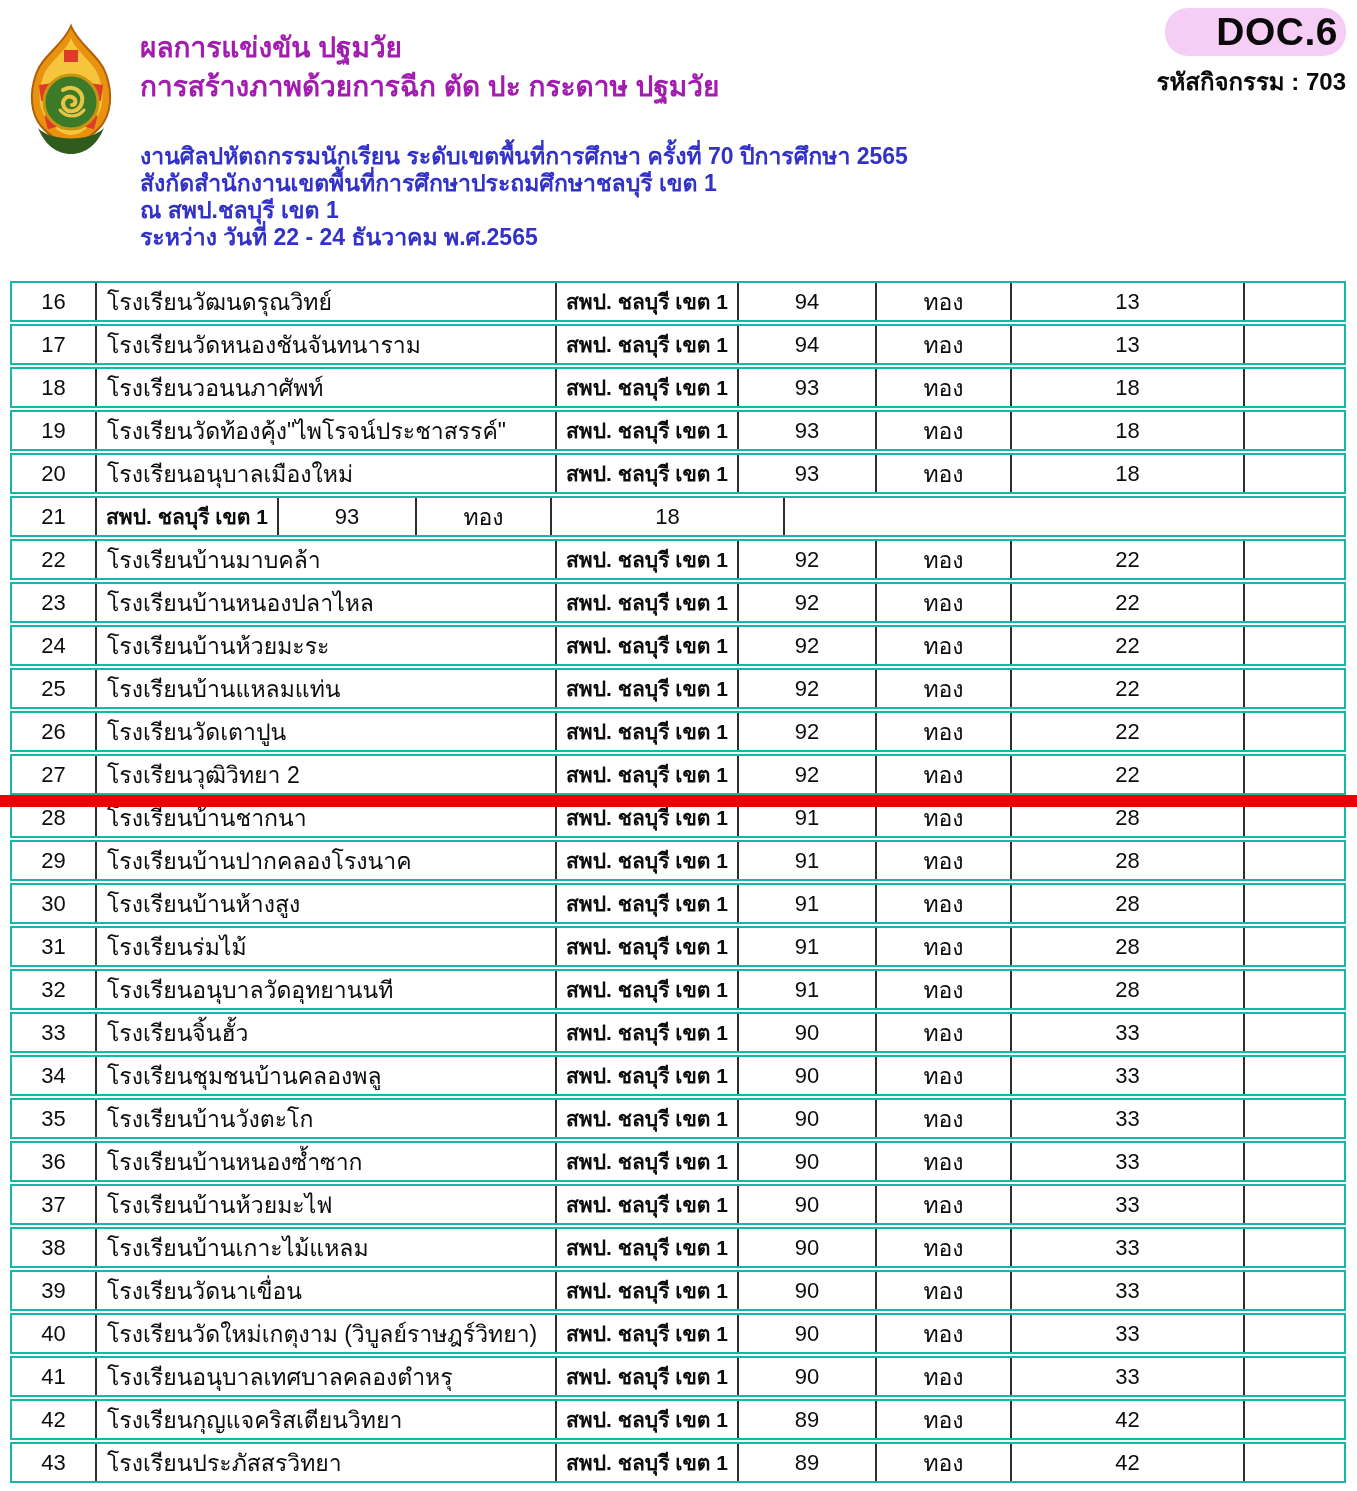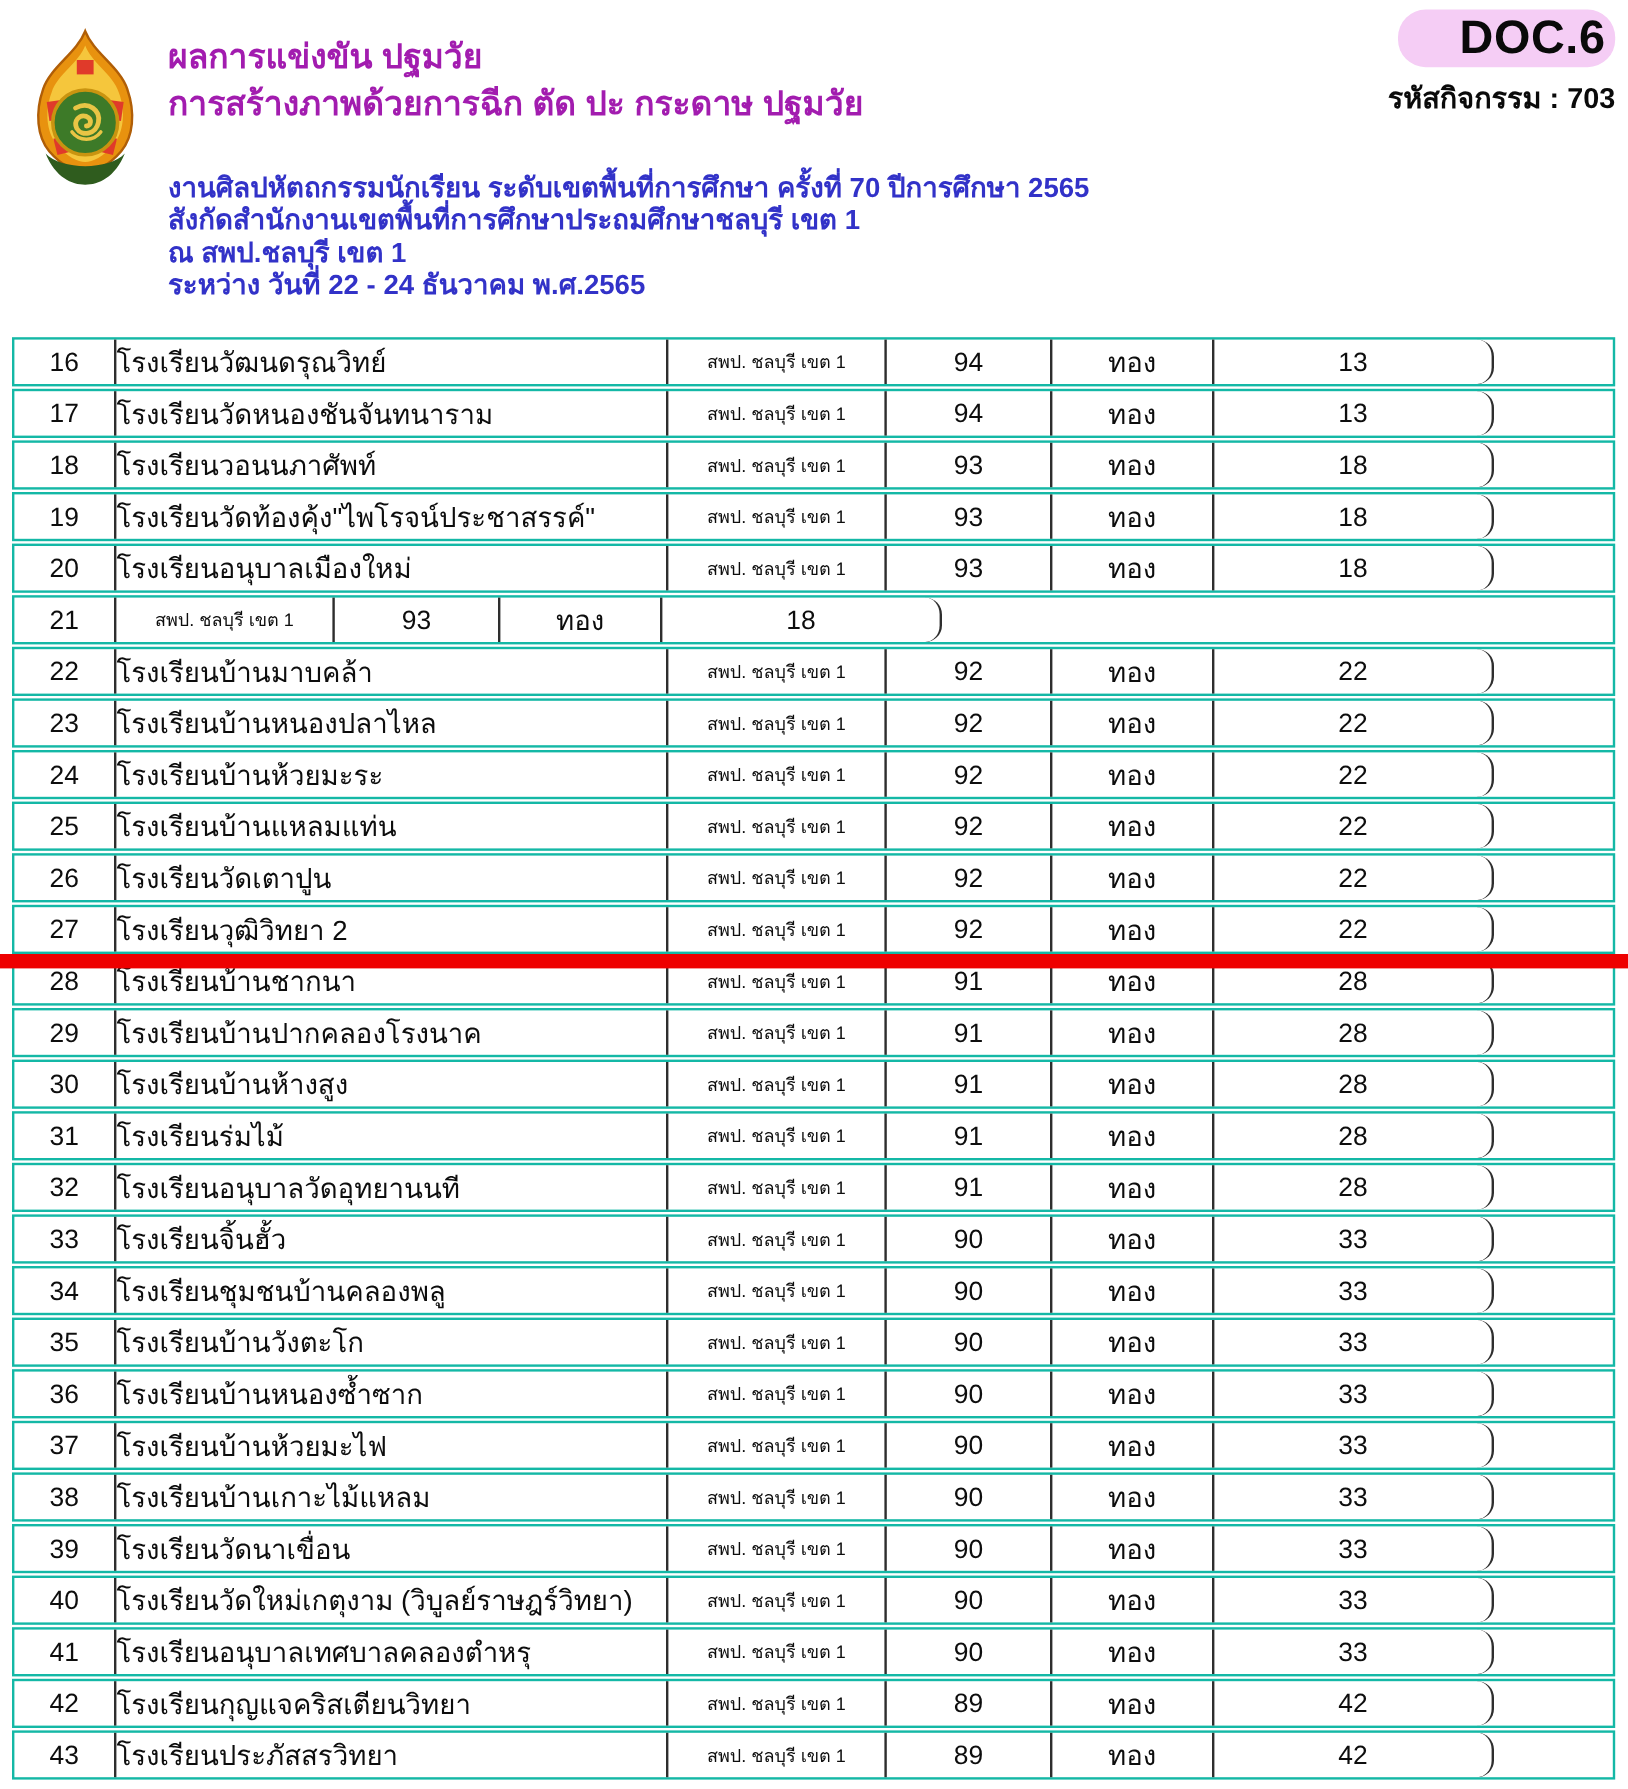--- a/index.html
+++ b/index.html
@@ -40,25 +40,25 @@
     margin-bottom:2px;
   }
   .t-cell {
     display:flex; align-items:center; justify-content:center;
     border-right:2px solid #2e2e2e;
     font-size:22px; color:#0d0d0d;
     overflow:hidden; white-space:nowrap;
   }
   .t-cell:last-child { border-right:none; }
   .c-no     { flex:0 0 85px; }
-  .c-school { flex:0 0 460px; justify-content:flex-start; font-size:23px; }
-  .c-dist   { flex:0 0 182px; font-size:15px; }
+  .c-school { flex:0 0 460px; justify-content:flex-start; padding-left:10px; font-size:23px; }
+  .c-dist   { flex:0 0 182px; font-size:21px;font-weight:bold; }
   .c-score  { flex:0 0 138px; }
   .c-medal  { flex:0 0 135px; font-size:23px; }
-  .c-rank   { flex:0 0 233px;border-radius:14px; }
+  .c-rank   { flex:0 0 233px; }
   .c-blank  { flex:1 1 auto; }
 
   
   .red-divider {
     position:absolute; left:0; top:795px;
     width:1357px; height:12px;
     background:#ee0000;
   }
 </style>
 </head>

